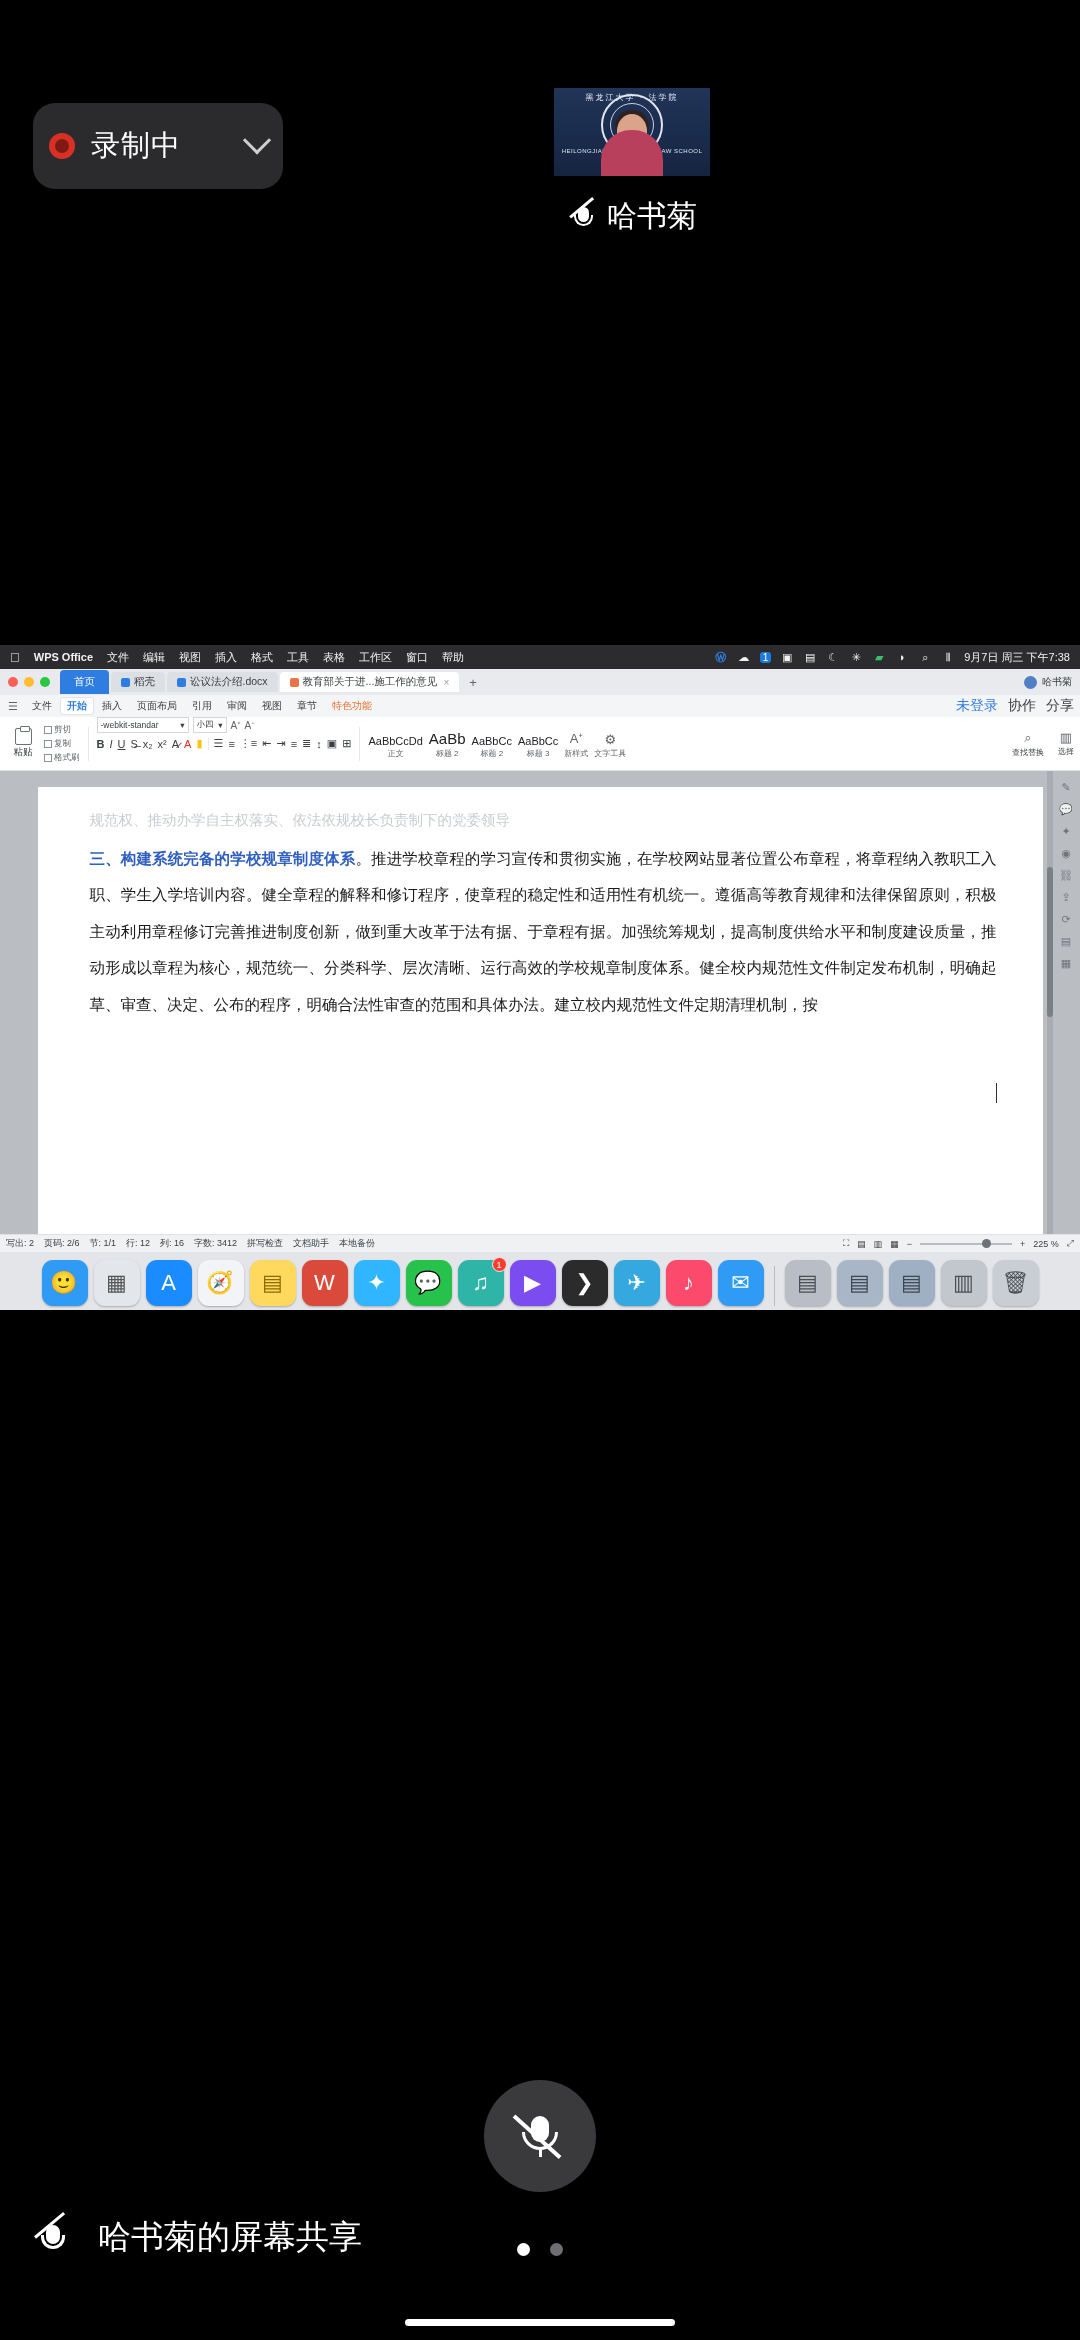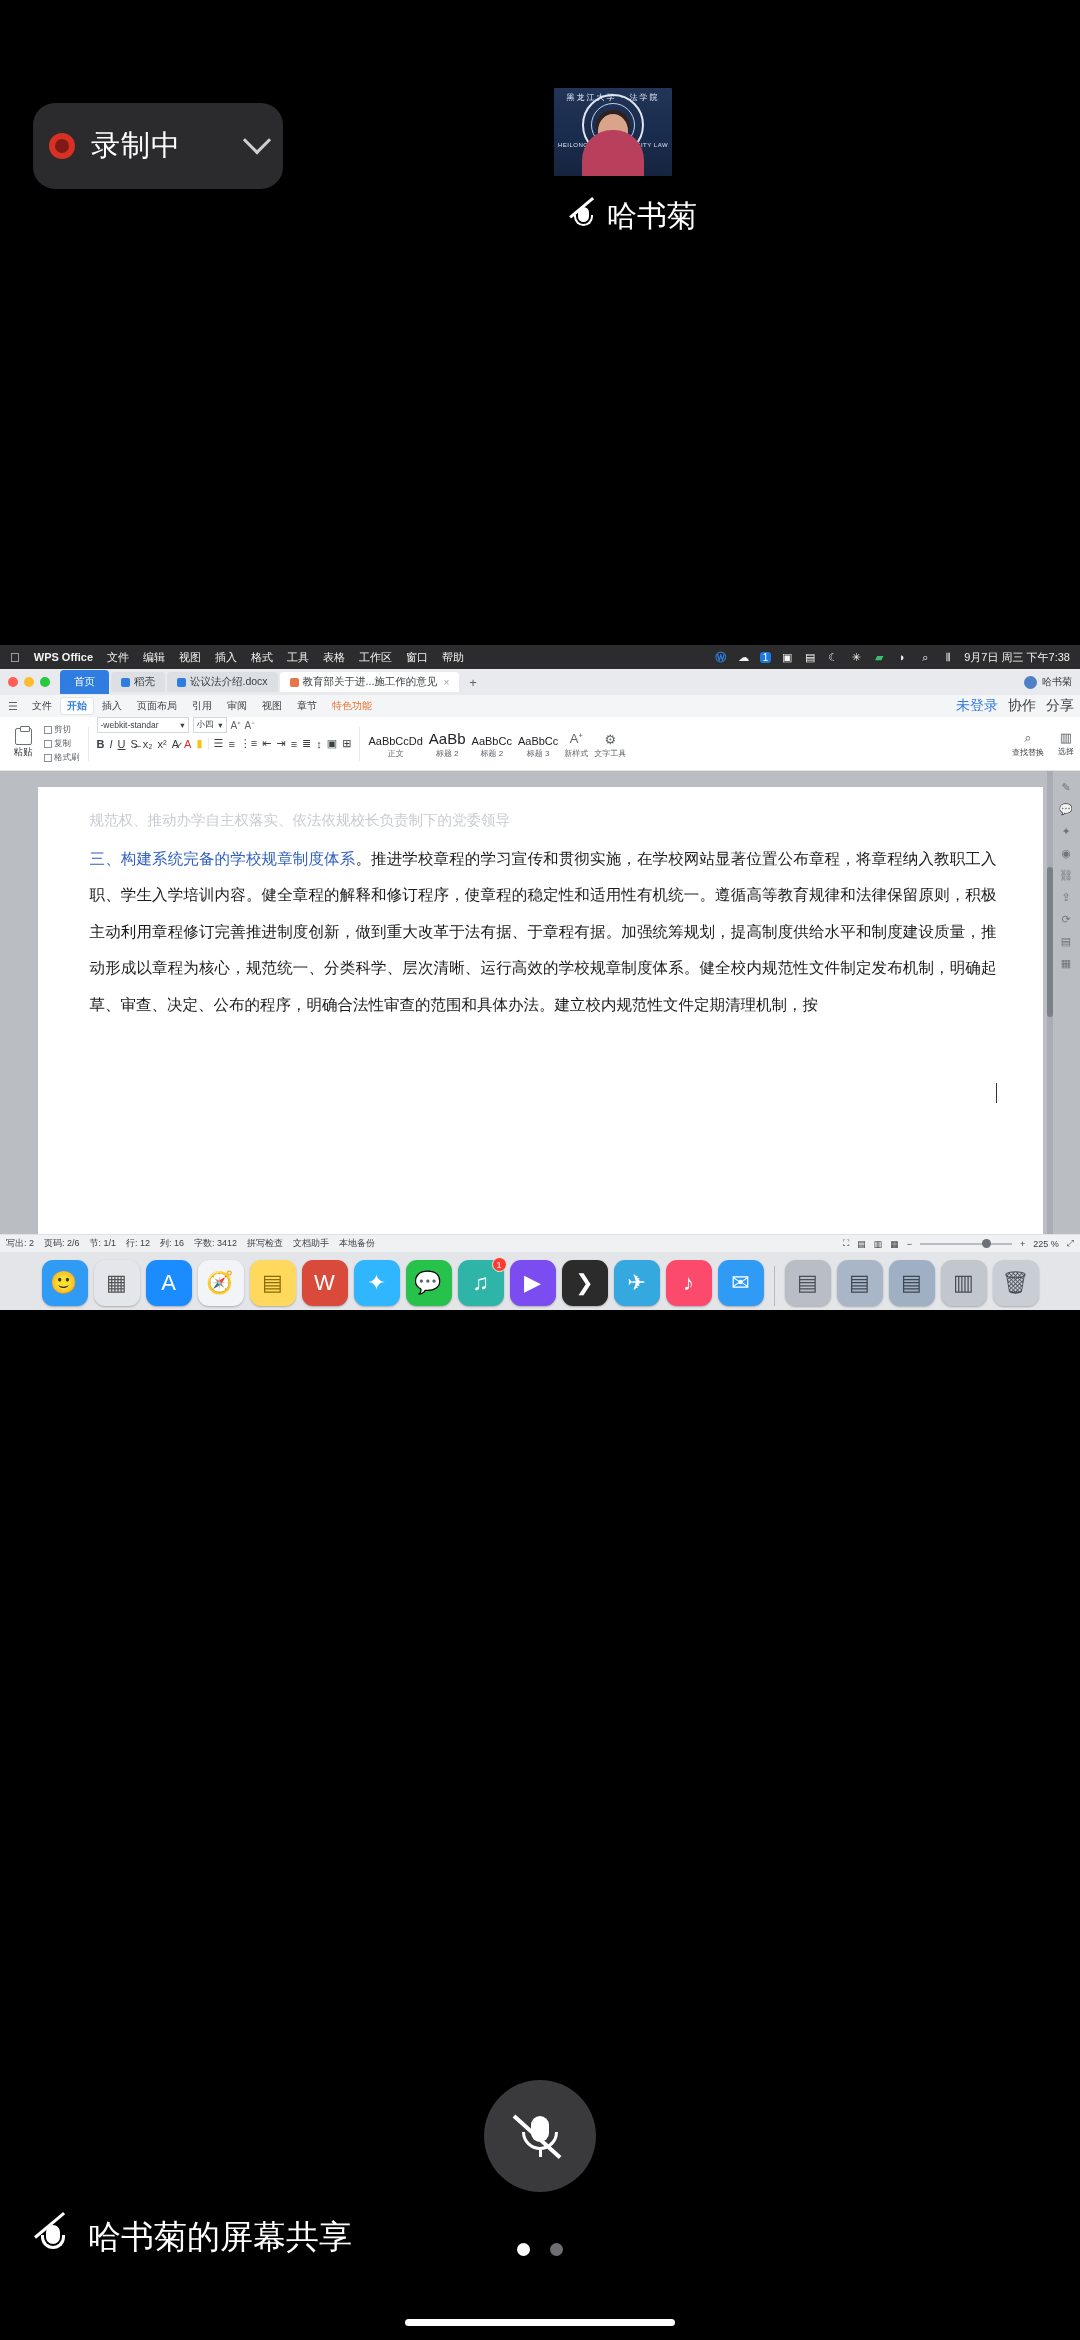--- a/index.html
+++ b/index.html
@@ -30,21 +30,21 @@
   .rec-text { color: #ffffff; font-size: 29px; letter-spacing: 1px; }
   .rec-chev {
     margin-left: auto; width: 20px; height: 20px;
     border-right: 3px solid #cfcfd2; border-bottom: 3px solid #cfcfd2;
     transform: rotate(45deg) translate(-4px,-4px);
   }
 
   
   .video-tile {
     position: absolute; left: 554px; top: 88px;
-    width: 118px; height: 88px;
+    width: 156px; height: 88px;
     background: #0369a1; overflow: hidden;
     border-radius: 2px;
   }
   .vt-bg {
     position: absolute; inset: 0;
     background: linear-gradient(180deg,#223457 0%, #1a2c4d 55%, #16243f 100%);
   }
   .vt-emblem {
     position: absolute; left: 50%; top: 6px; transform: translateX(-50%);
     width: 62px; height: 62px; border-radius: 50%;
@@ -213,21 +213,21 @@
     padding: 26px 46px 0 52px; position: relative;
   }
   .doc-faded {
     font-size: 14.5px; color: #c8ccd1; line-height: 1.1; white-space: nowrap;
     overflow: hidden; height: 14px; margin-bottom: 14px;
   }
   .doc-p {
     font-size: 15.5px; line-height: 2.35; color: #1b1b1b;
     text-align: justify; font-family: "Liberation Sans", sans-serif;
   }
-  .doc-p .h3 { color: #2f5fc0; font-weight: normal; }
+  .doc-p .h3 { color: #2f5fc0; font-weight: bold; }
   .caret {
     position: absolute; right: 46px; top: 296px; width: 1px; height: 20px; background: #333;
   }
   
   .doc-rtools {
     position: absolute; right: 3px; top: 4px; width: 22px;
     display: flex; flex-direction: column; align-items: center; gap: 9px;
     color: #5f6368; font-size: 11px; padding-top: 6px;
   }
   .doc-rtools span { opacity: .8; }
@@ -286,21 +286,21 @@
   .mic-big .stem {
     position: absolute; left: 26.5px; top: 42px; width: 3.5px; height: 7px; background: #fff;
   }
   .mic-big .slash {
     position: absolute; left: 2px; top: 6px; width: 62px; height: 4px;
     background: #ffffff; transform: rotate(42deg); transform-origin: left center;
   }
 
   .share-row {
     position: absolute; left: 36px; top: 2215px;
-    display: flex; align-items: center; gap: 18px;
+    display: flex; align-items: center; gap: 28px;
   }
   .mic-off-icon.lg { width: 34px; height: 34px; }
   .mic-off-icon.lg .mb { left: 10px; top: 4px; width: 14px; height: 19px; border-radius: 7px;}
   .mic-off-icon.lg .arc { left: 5px; top: 14px; width: 24px; height: 14px; border-width: 3px; border-radius: 0 0 14px 14px;}
   .mic-off-icon.lg .slash { left: -1px; top: 15px; width: 38px; height: 3px; }
   .share-text { color: #ffffff; font-size: 33px; }
 
   .page-dots {
     position: absolute; left: 50%; top: 2243px; transform: translateX(-50%);
     display: flex; gap: 20px; align-items: center;

